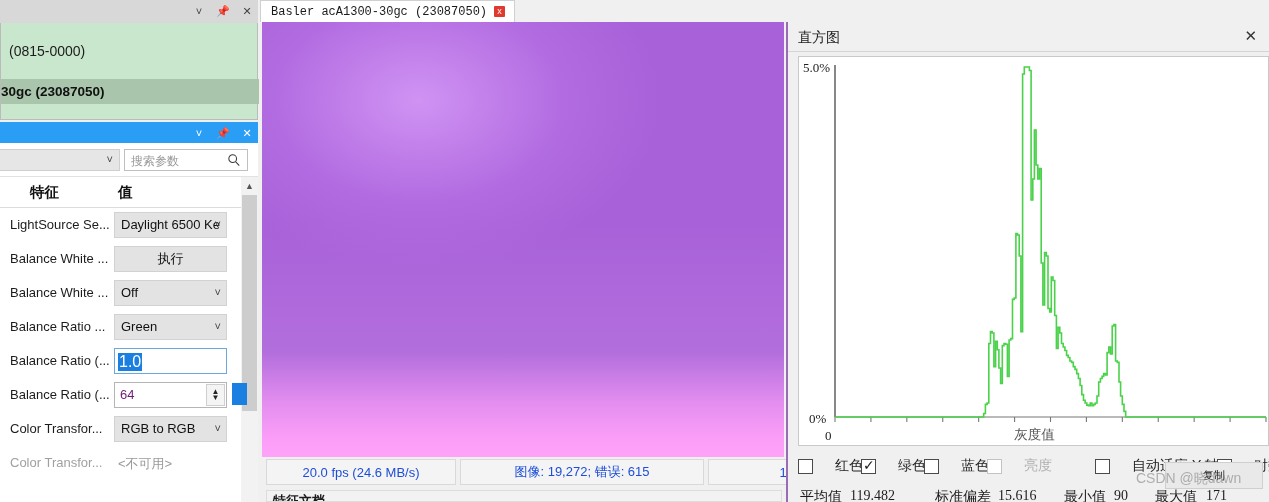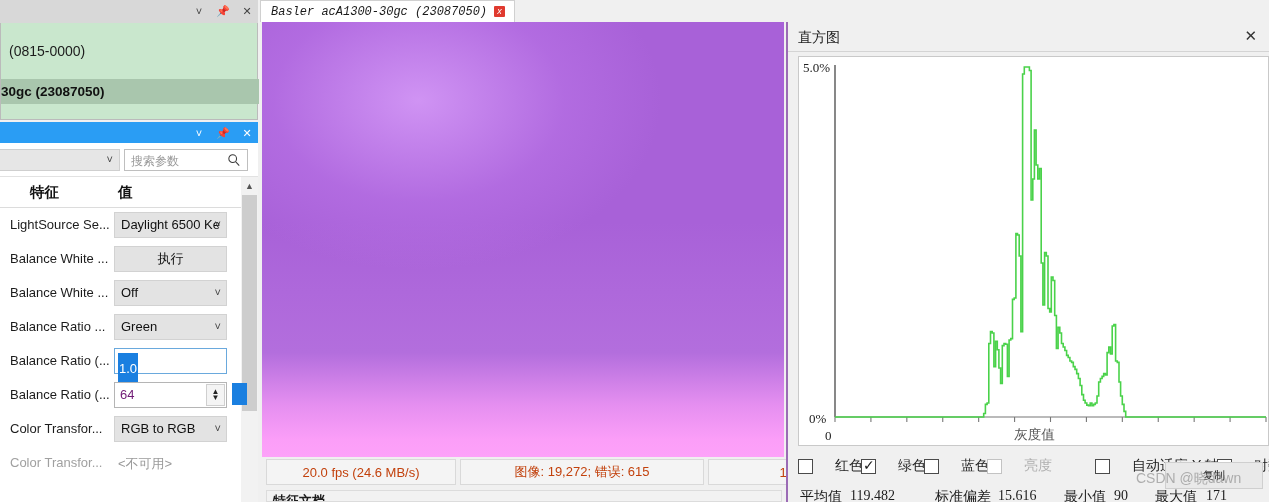--- a/index.html
+++ b/index.html
@@ -43,40 +43,40 @@
 
   .trow{position:absolute;left:0;width:241px;height:34px;}
   .tlbl{position:absolute;left:10px;top:9px;font-size:13px;color:#1c1c1c;white-space:nowrap;}
   .tlbl.dis{color:#a0a0a0;}
   .tval{position:absolute;left:114px;top:4px;width:113px;height:26px;box-sizing:border-box;}
   .v-combo{background:#e3e3e3;border:1px solid #d2d2d2;}
   .v-combo .txt{position:absolute;left:6px;top:4px;font-size:13px;color:#111;white-space:nowrap;}
   .v-combo .chev{position:absolute;right:5px;top:5px;font-size:11px;color:#444;}
   .v-btn{background:#e3e3e3;border:1px solid #d2d2d2;display:flex;align-items:center;justify-content:center;font-size:13px;color:#111;}
   .v-edit{background:#fff;border:1px solid #6aa9dd;}
-  .v-edit .sel{position:absolute;left:3px;top:4px;background:#1a7fe0;color:#fff;font-size:13px;padding:8px 1px;}
+  .v-edit .sel{position:absolute;left:3px;top:4px;background:#1a7fe0;color:#fff;font-size:16px;padding:0 1px;}
   .v-spin{background:#fff;border:1px solid #b5b5b5;}
   .v-spin .num{position:absolute;left:5px;top:4px;font-size:13px;color:#701a75;}
   .spin-btns{position:absolute;right:1px;top:1px;width:19px;height:22px;background:#f4f4f4;border:1px solid #cfcfcf;box-sizing:border-box;display:flex;flex-direction:column;align-items:center;justify-content:center;line-height:0.8;font-size:8px;color:#222;cursor:pointer;}
   .swatch{position:absolute;left:232px;top:5px;width:15px;height:22px;background:#1a7fe0;}
   .v-static{font-size:13px;color:#9a9a9a;padding-top:5px;padding-left:4px;}
 
   
   .img-panel{position:absolute;left:260px;top:0;width:526px;height:502px;background:#f0f0f0;}
-  .img-tab{position:absolute;left:0;top:0;width:255px;height:22px;background:#fff;border:1px solid #d0d0d0;border-bottom:none;box-sizing:border-box;display:flex;align-items:center;font-style:italic;}
+  .img-tab{position:absolute;left:0;top:0;width:255px;height:22px;background:#fff;border:1px solid #d0d0d0;border-bottom:none;box-sizing:border-box;display:flex;align-items:center;}
   .img-tab .lbl{font-family:"Liberation Mono","DejaVu Sans Mono",monospace;font-size:12px;color:#1a1a1a;padding-left:10px;white-space:nowrap;}
   .img-tab .x{width:11px;height:11px;margin-left:7px;background:#e03a2f;color:#fff;font-size:9px;line-height:11px;text-align:center;cursor:pointer;border-radius:1px;}
   .img-canvas{position:absolute;left:2px;top:22px;width:522px;height:435px;overflow:hidden;}
   .img-grad{position:absolute;left:0;top:0;width:100%;height:100%;
     background:
       radial-gradient(ellipse 62% 52% at 30% 18%, rgba(210,150,245,0.95) 0%, rgba(190,120,235,0.45) 45%, rgba(170,100,220,0.0) 75%),
       linear-gradient(to bottom, #a861d8 0%, #a861d8 46%, #ae68db 62%, #b36edd 76%, #e58ff0 88%, #fb9ef8 96%, #fda2f9 100%);
   }
   .statusbar{position:absolute;left:2px;top:459px;width:522px;height:26px;}
-  .sb-cell{position:absolute;top:0;height:26px;background:#f4f4f4;border:1px solid #d9d9d9;box-sizing:border-box;display:flex;align-items:center;justify-content:center;font-size:13px;color:#c2410c;white-space:nowrap;overflow:hidden;}
+  .sb-cell{position:absolute;top:0;height:26px;background:#f4f4f4;border:1px solid #d9d9d9;box-sizing:border-box;display:flex;align-items:center;justify-content:center;font-size:13px;color:#1d4ed8;white-space:nowrap;overflow:hidden;}
   .sb1{left:4px;width:190px;}
   .sb2{left:198px;width:244px;}
   .sb3{left:446px;width:200px;}
   .docstrip{position:absolute;left:6px;top:490px;width:516px;height:12px;background:#f2f2f2;border:1px solid #dcdcdc;box-sizing:border-box;overflow:hidden;}
   .docstrip .t{position:absolute;left:6px;top:1px;font-size:13px;font-weight:bold;color:#1c1c1c;}
 
   
   .hist{position:absolute;left:786px;top:22px;width:483px;height:480px;background:#f0f0f0;border-left:2px solid #9b6bb5;box-sizing:border-box;}
   .hist-title{position:absolute;left:0;top:0;width:481px;height:29px;background:#f0f0f0;border-bottom:1px solid #d4d4d4;}
   .hist-title .t{position:absolute;left:10px;top:7px;font-size:14px;color:#1a1a1a;}

